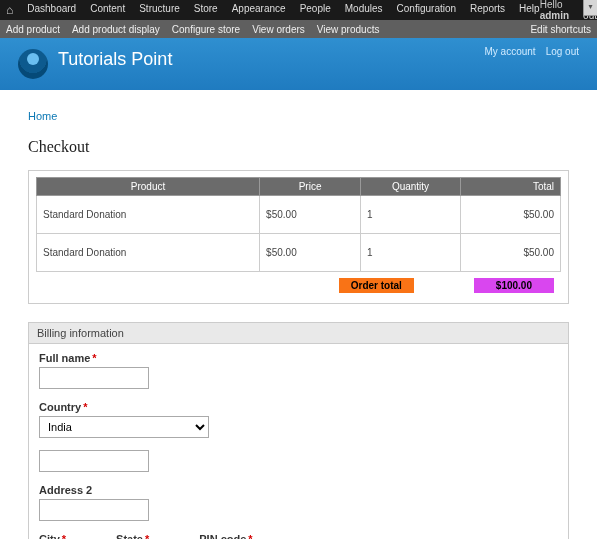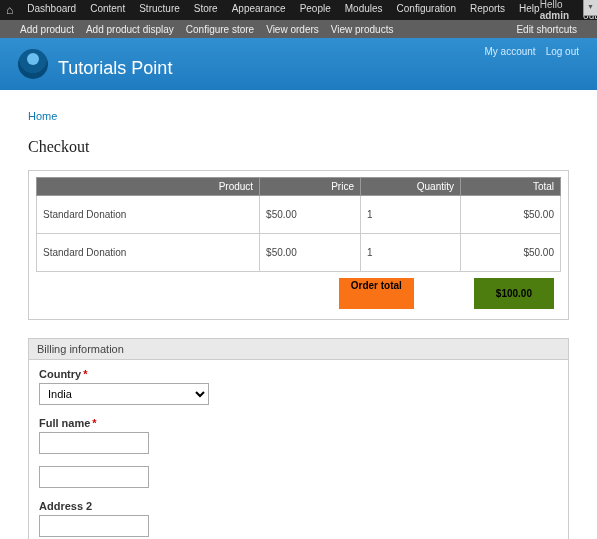--- a/index.html
+++ b/index.html
@@ -1,44 +1,44 @@
 <!DOCTYPE html>
 <html><head>
 <meta charset="utf-8">
 <style>
 * { box-sizing: border-box; margin: 0; padding: 0; }
 body { font-family: Arial, Helvetica, sans-serif; font-size: 11px; background: #fff; }
 .admin-bar { background: #1a1a1a; color: #ccc; height: 20px; display: flex; align-items: center; padding: 0 6px; font-size: 10px; justify-content: space-between; }
 .admin-bar .left, .admin-bar .right { display: flex; gap: 14px; }
 .admin-bar a { color: #ddd; text-decoration: none; cursor: pointer; }
 .home-ic { font-size: 12px; }
-.shortcut-bar { background: #5f5f5f; color: #ddd; height: 18px; display: flex; align-items: center; padding: 0 20px; font-size: 10px; justify-content: space-between; }
+.shortcut-bar { background: #5f5f5f; color: #ddd; height: 18px; display: flex; align-items: center; padding: 0 6px; font-size: 10px; justify-content: space-between; }
 .shortcut-bar .left { display: flex; gap: 12px; }
 .shortcut-bar a { color: #eee; text-decoration: none; cursor: pointer; }
 .header-band { background: linear-gradient(#2f8fd0,#1f7bc0); height: 52px; display: flex; align-items: center; padding: 0 18px; justify-content: space-between; }
-.brand { display: flex; align-items: flex-end; gap: 10px; color: #fff; }
+.brand { display: flex; align-items: flex-start; gap: 10px; color: #fff; }
 .logo { width: 30px; height: 30px; border-radius: 50%; background: radial-gradient(circle at 50% 35%, #0d5a8e 0 55%, #054a78 56% 100%); position: relative; }
 .logo::after { content: ""; position: absolute; top: 4px; left: 9px; width: 12px; height: 12px; border-radius: 50%; background: #6abef0; }
 .brand-title { font-size: 18px; font-weight: normal; }
 .user-links { font-size: 10px; color: #fff; display: flex; gap: 10px; margin-top: -26px; }
 .user-links a { color: #cfeaff; text-decoration: none; cursor: pointer; }
 .page { padding: 12px 28px 30px; }
 .breadcrumb { color: #0d79b5; font-size: 11px; margin: 8px 0 16px; }
 h1.title { font-family: Georgia, 'Times New Roman', serif; font-size: 16px; font-weight: normal; margin-bottom: 14px; color: #222; }
 .panel { border: 1px solid #ccc; margin-bottom: 18px; padding-bottom: 8px; }
 .panel-head { background: #e9e9e9; border-bottom: 1px solid #ccc; padding: 4px 8px; font-size: 11px; color: #444; }
 table.cart { width: calc(100% - 14px); margin: 6px 7px 2px; border-collapse: collapse; font-size: 10px; }
-table.cart th { background: #6b6b6b; color: #fff; text-align: right; font-weight: normal; padding: 3px 6px; border: 1px solid #999; }
+table.cart th { background: #6b6b6b; color: #fff; text-align: center; font-weight: normal; padding: 3px 6px; border: 1px solid #999; }
 table.cart th.qty { width: 100px; }
 table.cart th.total { text-align: right; width: 100px; }
 table.cart td { border: 1px solid #ccc; padding: 13px 6px; color: #444; background: #fff; }
 table.cart td.r { text-align: right; }
 .order-total-row { display: flex; justify-content: flex-end; gap: 60px; padding: 4px 14px 2px; }
 .order-total-row .lbl { background: #f97316; padding: 2px 12px; font-weight: bold; font-size: 10px; }
-.order-total-row .val { background: #4d7c0f; padding: 10px 22px; font-weight: bold; font-size: 10px; }
+.order-total-row .val { background: #d946ef; padding: 2px 22px; font-weight: bold; font-size: 10px; }
 .form-body { padding: 8px 10px 6px; }
 .field { margin-bottom: 12px; }
 .field label { display: block; font-weight: bold; font-size: 11px; margin-bottom: 3px; color: #333; }
 .req { color: #d40000; margin-left: 2px; }
 .field input[type=text], .field select { border: 1px solid #aaa; padding: 3px 4px; font-size: 11px; height: 22px; background: #fff; }
 .w-country { width: 170px; }
 .w-text { width: 110px; }
 .row3 { display: flex; gap: 50px; }
 .row3 .field { flex: 0 0 auto; }
 .scroll-stub { position: fixed; top: 0; right: 0; width: 14px; height: 16px; background: #d6d6d6; border-left: 1px solid #999; border-bottom: 1px solid #999; font-size: 8px; text-align: center; line-height: 14px; color: #555; }
@@ -120,28 +120,28 @@
     <div class="order-total-row">
       <span class="lbl">Order total</span>
       <span class="val">$100.00</span>
     </div>
   </div>
 
   <div class="panel">
     <div class="panel-head">Billing information</div>
     <div class="form-body">
       <div class="field">
+        <label><span>Full name</span><span class="req">*</span></label>
+        <input type="text" class="w-text" value="" style="">
+      </div>
+      <div class="field">
         <label><span>Country</span><span class="req">*</span></label>
         <select class="w-country">
           <option>India</option>
         </select>
-      </div>
-      <div class="field">
-        <label><span>Full name</span><span class="req">*</span></label>
-        <input type="text" class="w-text" value="" style="">
       </div>
       <div class="field">
         <input type="text" class="w-text" value="" style="">
       </div>
       <div class="field">
         <label>Address 2</label>
         <input type="text" class="w-text" value="" style="">
       </div>
       <div class="row3">
         <div class="field">

